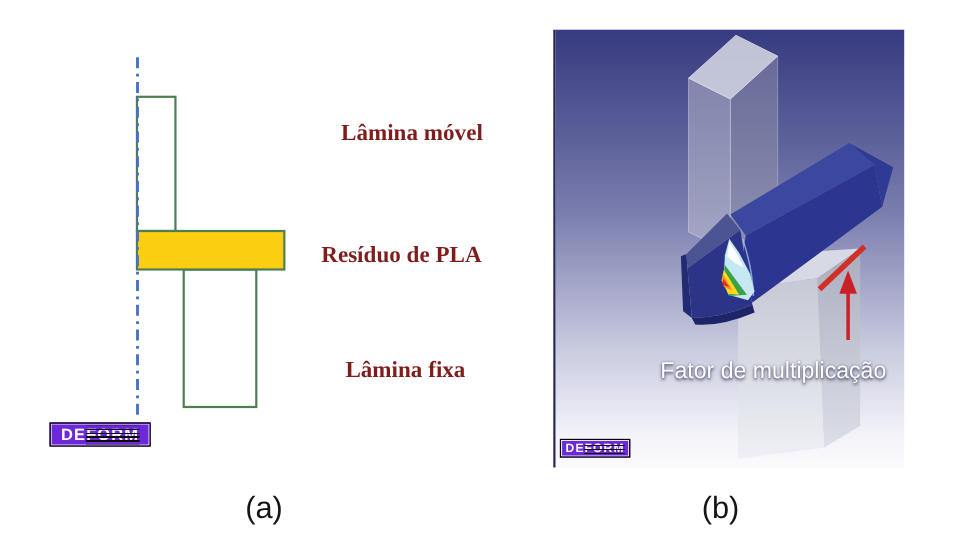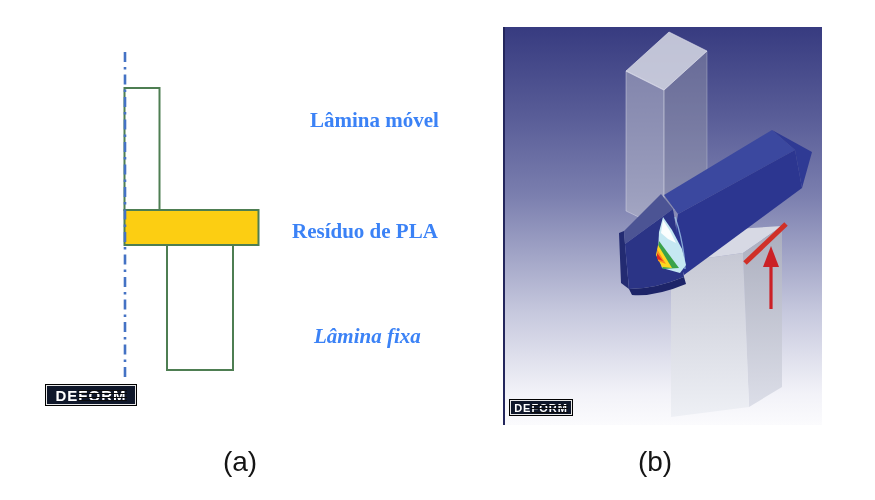--- a/index.html
+++ b/index.html
@@ -5,28 +5,28 @@
   html,body{margin:0;padding:0;background:#ffffff;}
   .stage{
     position:relative;width:875px;height:500px;background:#ffffff;overflow:hidden;
     font-family:"Liberation Sans",sans-serif;
   }
   
   .panel-a{position:absolute;left:0;top:0;width:503px;height:445px;}
   .panel-a svg{position:absolute;left:0;top:0;}
   .pa-label{
     position:absolute;font-family:"Liberation Serif",serif;font-weight:bold;
-    font-size:21px;color:#3b82f6;white-space:nowrap;
+    font-size:21px;color:#7f1d1d;white-space:nowrap;
   }
   .lbl-moving{left:310px;top:108px;}
   .lbl-residue{left:292px;top:219px;}
-  .lbl-fixed{left:314px;top:324px;font-style:italic;}
+  .lbl-fixed{left:314px;top:324px;}
   
   .deform-logo{
-    position:absolute;background:#0f172a;color:#ffffff;
+    position:absolute;background:#6d28d9;color:#ffffff;
     display:flex;align-items:center;justify-content:center;
     font-family:"Liberation Sans",sans-serif;font-weight:bold;
     border:1px solid #000;box-shadow:0 0 0 1px #e8e8e8 inset;
   }
   .logo-a{left:45px;top:384px;width:90px;height:20px;font-size:15px;letter-spacing:1px;}
   .logo-b{left:4px;top:372px;width:62px;height:15px;font-size:11px;letter-spacing:1px;}
   .deform-logo .form{position:relative;display:inline-block;text-align:center;}
   .deform-logo .form::after{
     content:"";position:absolute;left:0;right:0;top:0;bottom:0;
     background:repeating-linear-gradient(180deg,transparent 0 2.6px,#0a0a0a 2.6px 3.6px);
@@ -125,20 +125,21 @@
         <polygon points="158,193 165,204 171,216 163,212 156,206" fill="#ffffff" opacity="0.92"></polygon>
       </g>
 
       <line x1="240" y1="236" x2="281" y2="197" stroke="#d03028" stroke-width="5"></line>
       <g>
         <line x1="266" y1="282" x2="266" y2="238" stroke="#cb2026" stroke-width="3.2"></line>
         <polygon points="266,219 258,240 274,240" fill="#cb2026"></polygon>
       </g>
     </svg>
 
+    <div class="pb-annotation">Fator de multiplicação</div>
 
     <div class="deform-logo logo-b">
       <span class="de">DE</span>
         <span class="form">FORM</span>
     </div>
   </div>
 
   <div class="caption caption-a">(a)</div>
   <div class="caption caption-b">(b)</div>
 

